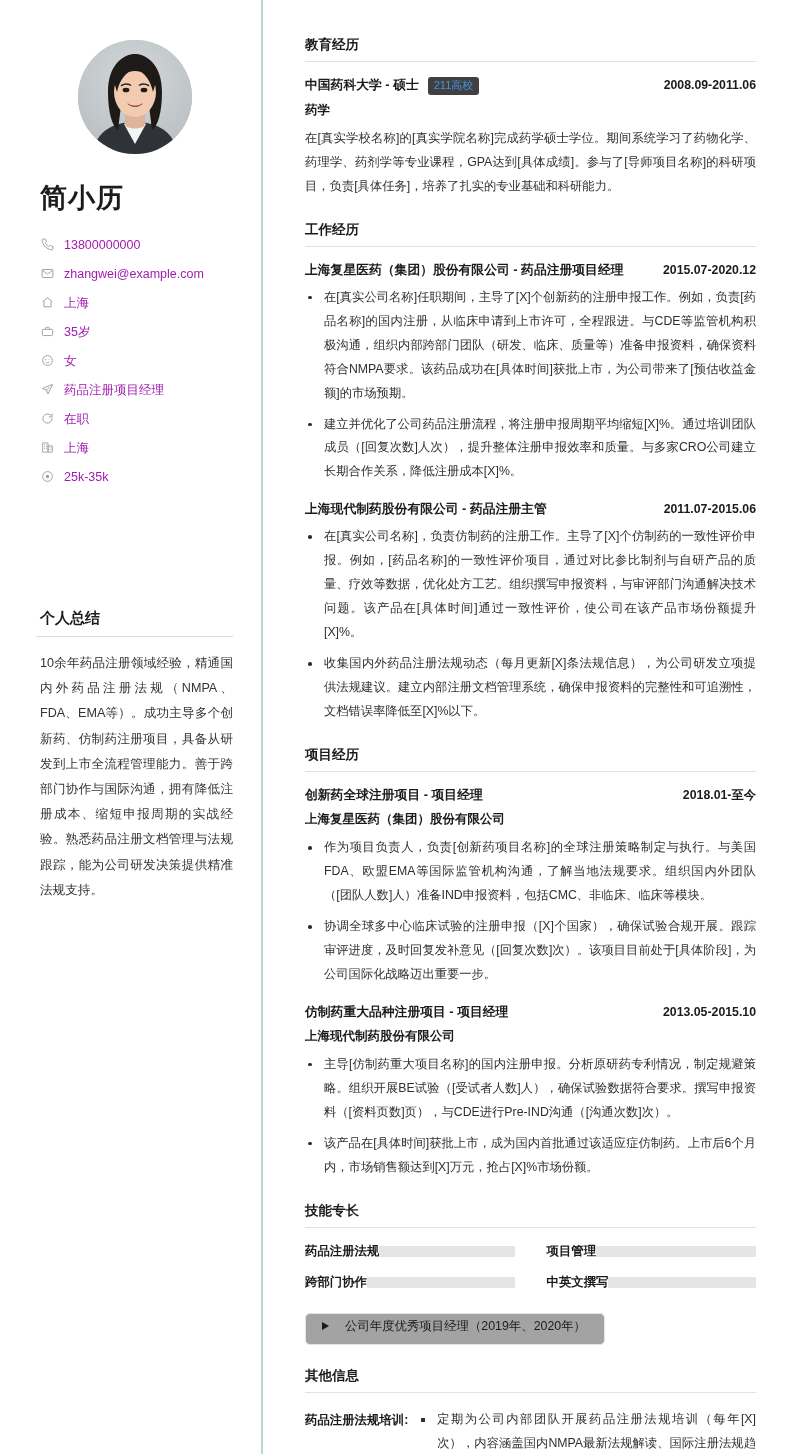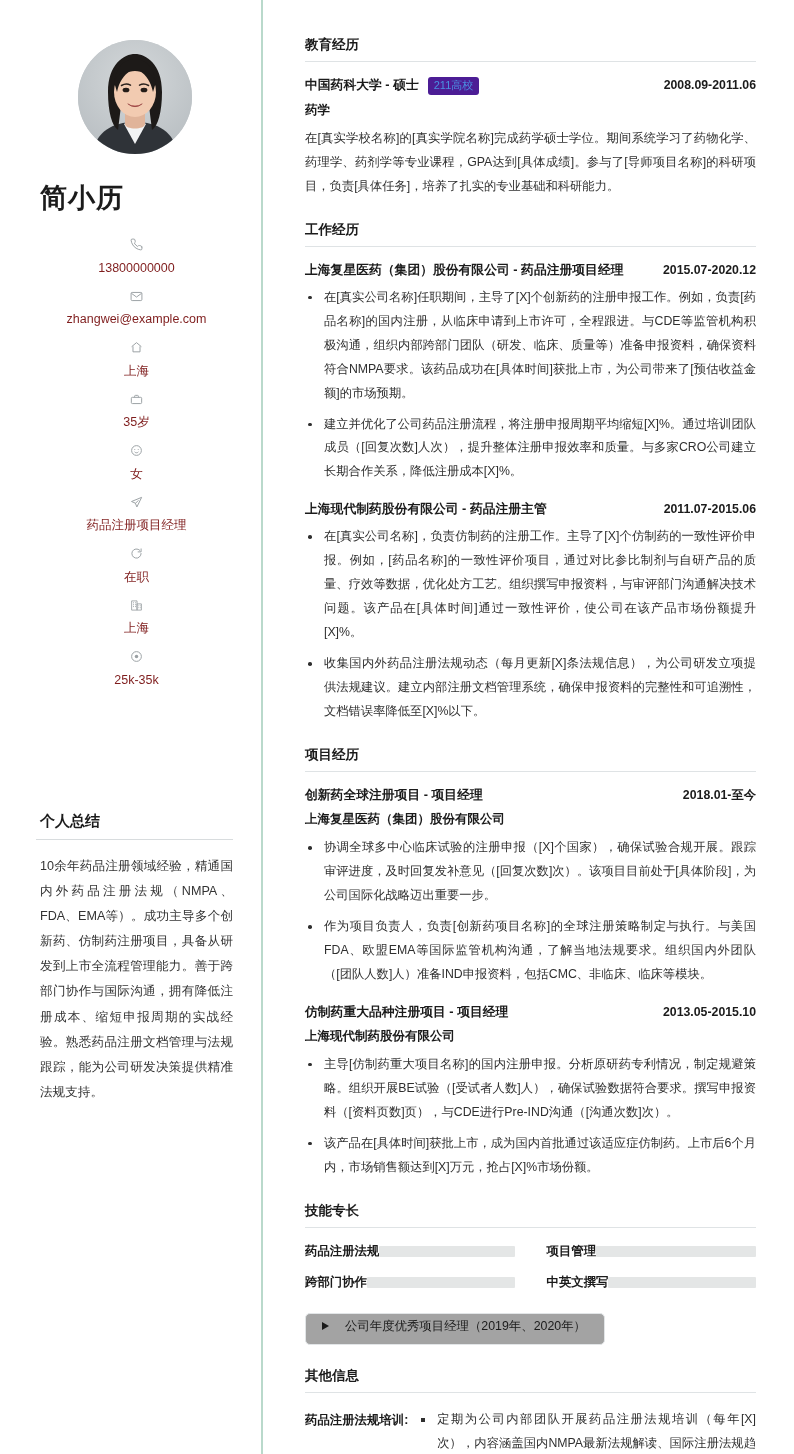--- a/index.html
+++ b/index.html
@@ -46,27 +46,26 @@
     font-size: 27px;
     font-weight: bold;
     color: #1b1b1b;
     letter-spacing: 1px;
     margin: 26px 0 14px 4px;
   }
 
   .contact-list { margin: 0 0 0 4px; padding: 0; list-style: none; }
   .contact-item {
     display: flex;
-    align-items: center;
+    align-items: flex-end;
     gap: 10px;
     font-size: 12.5px;
-    color: #7f1d1d;
+    color: #a21caf;
     line-height: 1;
     padding: 7.5px 0;
-    flex-direction: column;
   }
   .contact-item .ico {
     width: 14px; height: 14px;
     flex: 0 0 14px;
     display: inline-flex; align-items: center; justify-content: center;
     color: #9aa0a3;
   }
   .contact-item .ico svg { width: 13px; height: 13px; display: block; }
   .contact-text { white-space: nowrap; }
 
@@ -126,21 +125,21 @@
     font-weight: bold;
     color: #1b1b1b;
     white-space: nowrap;
     flex: 0 0 auto;
   }
   .badge {
     display: inline-block;
     font-size: 11px;
     font-weight: normal;
     color: #4a90e2;
-    background: #4c1d95;
+    background: #404040;
     border-radius: 3px;
     padding: 2px 6px;
     line-height: 1.25;
     white-space: nowrap;
   }
   .entry-sub {
     font-size: 12.5px;
     font-weight: bold;
     color: #1b1b1b;
     margin-bottom: 8px;
@@ -438,22 +437,22 @@
 
       <div class="entry">
         <div class="entry-head">
           <div class="entry-head-left">
             <span>创新药全球注册项目 - 项目经理</span>
           </div>
           <div class="entry-date">2018.01-至今</div>
         </div>
         <div class="entry-sub">上海复星医药（集团）股份有限公司</div>
         <ul class="bullets">
+          <li>作为项目负责人，负责[创新药项目名称]的全球注册策略制定与执行。与美国FDA、欧盟EMA等国际监管机构沟通，了解当地法规要求。组织国内外团队（[团队人数]人）准备IND申报资料，包括CMC、非临床、临床等模块。</li>
           <li>协调全球多中心临床试验的注册申报（[X]个国家），确保试验合规开展。跟踪审评进度，及时回复发补意见（[回复次数]次）。该项目目前处于[具体阶段]，为公司国际化战略迈出重要一步。</li>
-          <li>作为项目负责人，负责[创新药项目名称]的全球注册策略制定与执行。与美国FDA、欧盟EMA等国际监管机构沟通，了解当地法规要求。组织国内外团队（[团队人数]人）准备IND申报资料，包括CMC、非临床、临床等模块。</li>
         </ul>
       </div>
 
       <div class="entry">
         <div class="entry-head">
           <div class="entry-head-left">
             <span>仿制药重大品种注册项目 - 项目经理</span>
           </div>
           <div class="entry-date">2013.05-2015.10</div>
         </div>

